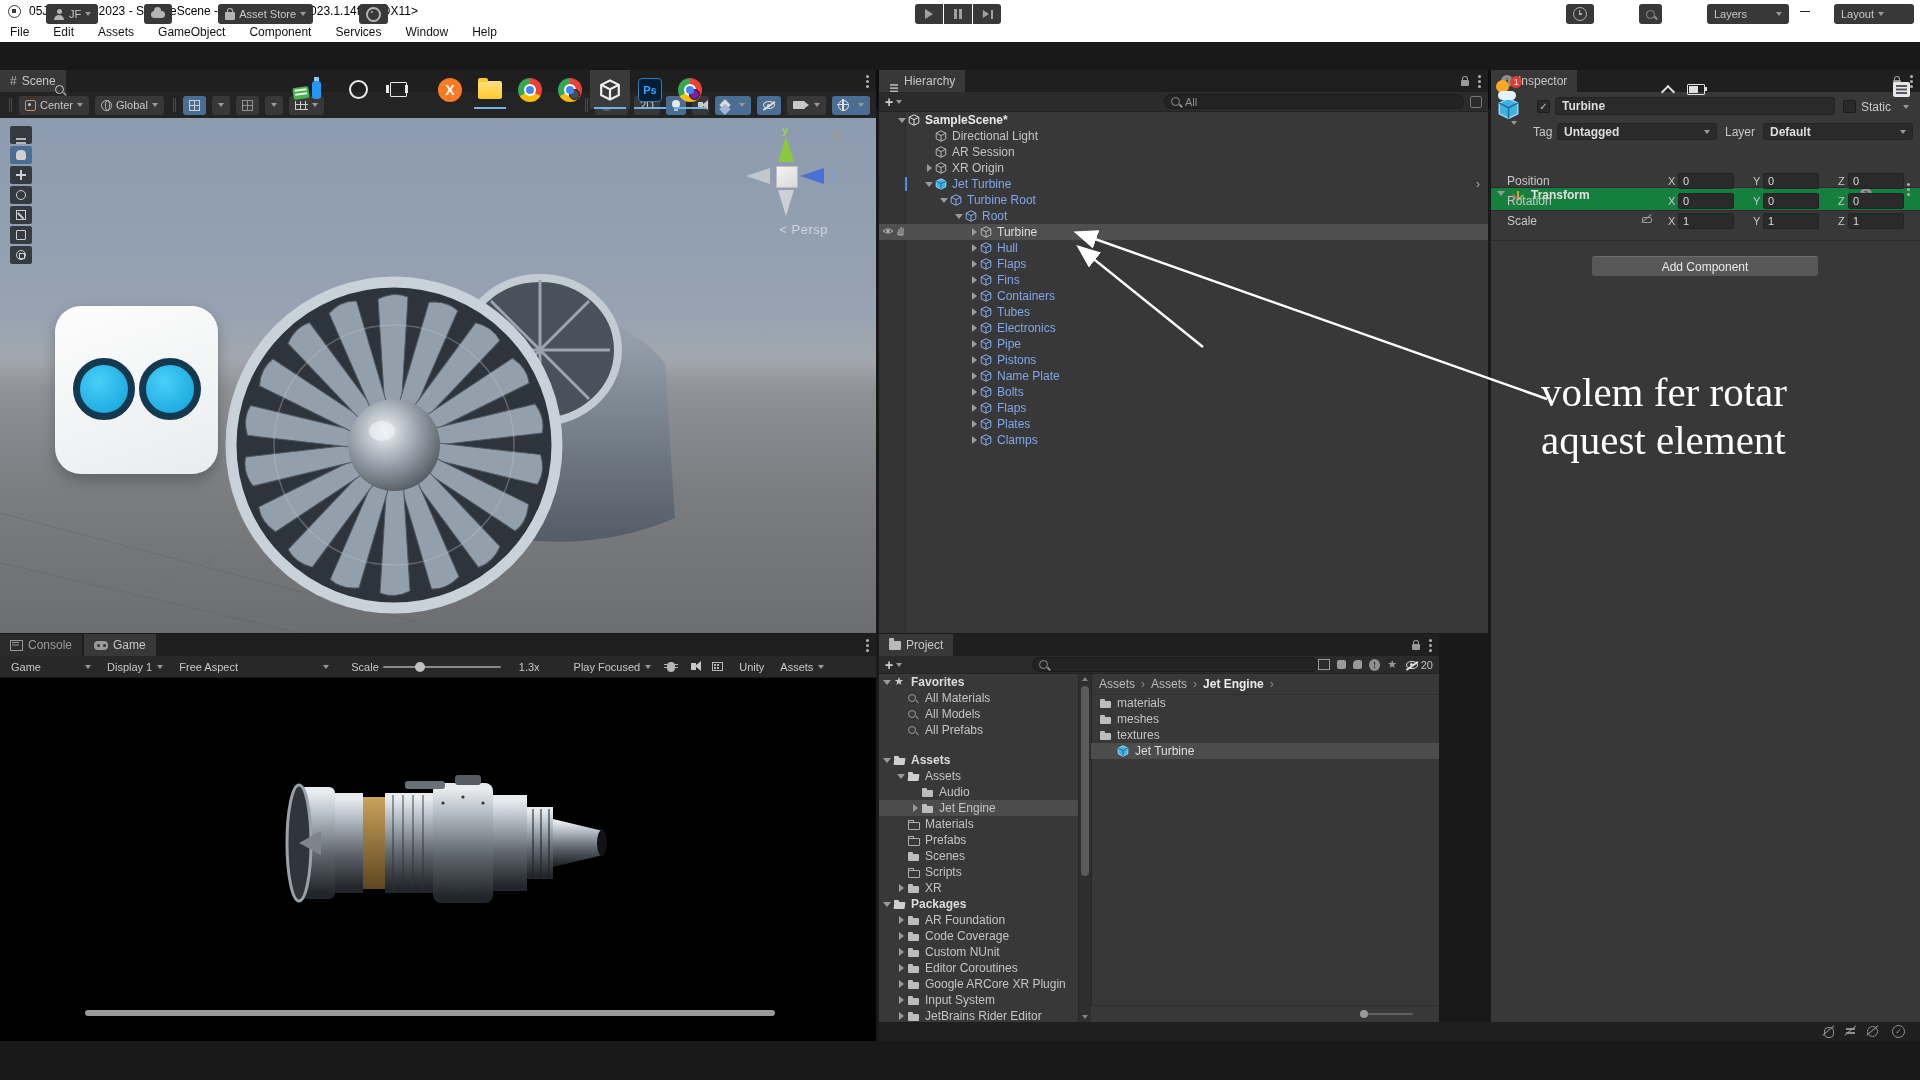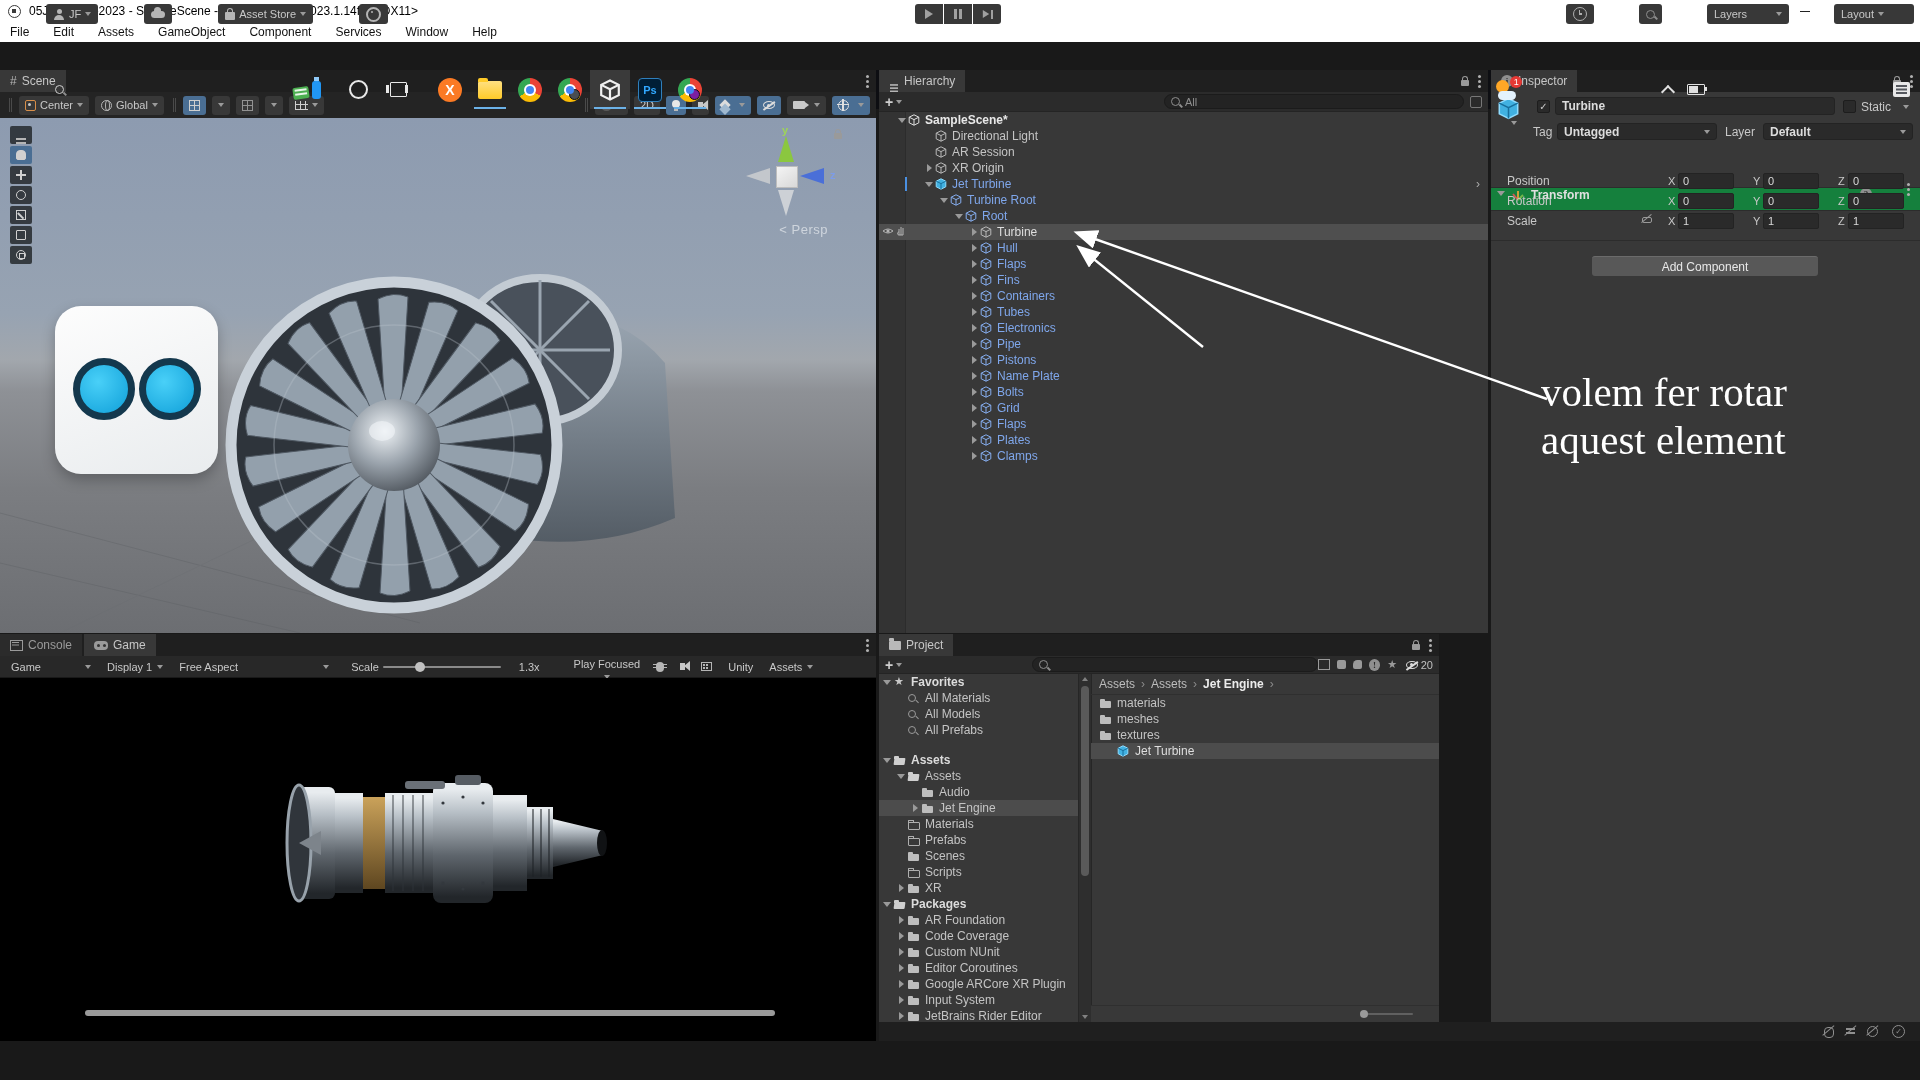--- a/index.html
+++ b/index.html
@@ -757,32 +757,20 @@
           <span class="cubewrap">
             <svg viewBox="0 0 12 12" width="12" height="12">
               <path class="cfill" d="M6 .8 10.8 3.2v5.6L6 11.2 1.2 8.8V3.2Z"></path>
               <path class="cline" d="M1.2 3.2 6 5.6l4.8-2.4M6 5.6v5.6"></path>
             </svg>
           </span>
           <span class="lbl">Bolts</span>
 
         </div>
 
-        <div class="hrow d4 prefab col">
-
-          <span class="arr"></span>
-          <span class="cubewrap">
-            <svg viewBox="0 0 12 12" width="12" height="12">
-              <path class="cfill" d="M6 .8 10.8 3.2v5.6L6 11.2 1.2 8.8V3.2Z"></path>
-              <path class="cline" d="M1.2 3.2 6 5.6l4.8-2.4M6 5.6v5.6"></path>
-            </svg>
-          </span>
-          <span class="lbl">Grid</span>
-
-        </div>
 
         <div class="hrow d4 prefab col">
 
           <span class="arr"></span>
           <span class="cubewrap">
             <svg viewBox="0 0 12 12" width="12" height="12">
               <path class="cfill" d="M6 .8 10.8 3.2v5.6L6 11.2 1.2 8.8V3.2Z"></path>
               <path class="cline" d="M1.2 3.2 6 5.6l4.8-2.4M6 5.6v5.6"></path>
             </svg>
           </span>
@@ -935,21 +923,21 @@
         </span>
       <span class="gdrop" style="width:150px;justify-content:space-between;">
           <span>Free Aspect</span>
           <span class="car"></span>
         </span>
       <span style="margin-left:12px;">Scale</span>
       <span class="slider">
           <span class="knob" style="left:32px;"></span>
         </span>
       <span style="margin-left:14px;">1.3x</span>
-      <span class="gdrop" style="margin-left:24px;flex-direction:column;">
+      <span class="gdrop" style="margin-left:24px;">
           <span>Play Focused</span>
           <span class="car"></span>
         </span>
       <span class="gdrop">
           <span class="bugic"></span>
         </span>
       <span class="gdrop">
           <span class="spkic"></span>
         </span>
       <span class="gdrop">

